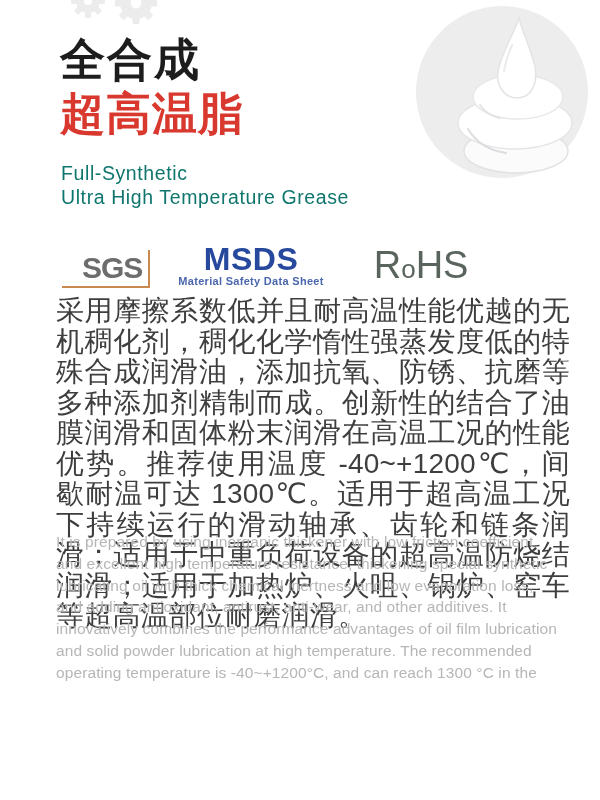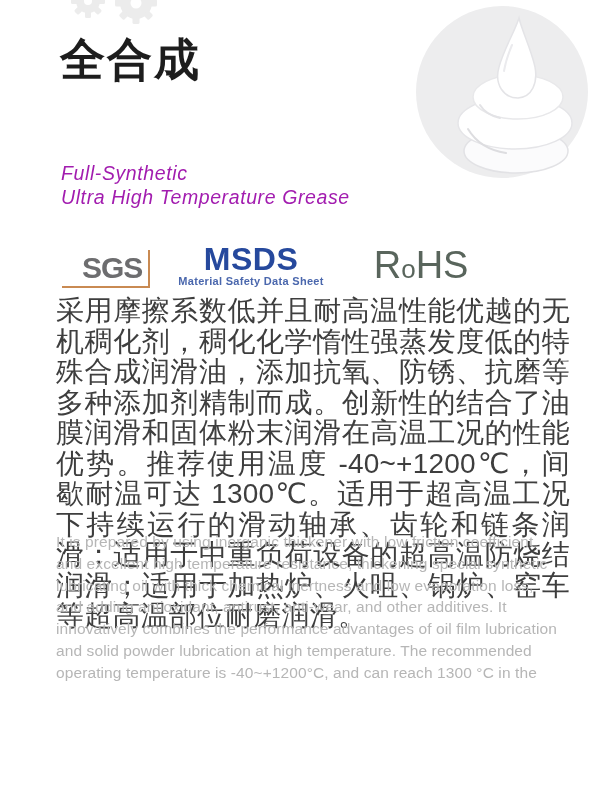--- a/index.html
+++ b/index.html
@@ -8,21 +8,21 @@
     overflow:hidden; font-family:"Liberation Sans","DejaVu Sans",sans-serif;
   }
   
   .gears { position:absolute; left:62px; top:0; }
   
   .hero { position:absolute; left:416px; top:5px; }
   
   .title-block { position:absolute; left:60px; top:33px; }
   .title-cn   { font-size:45px; line-height:54px; font-weight:600; color:#1d1d1d; letter-spacing:2px; }
   .title-red  { font-size:45px; line-height:54px; font-weight:800; color:#d8382e; letter-spacing:1px; }
-  .subtitle   { position:absolute; left:61px; top:161px; font-style:italic; color:#a21caf;
+  .subtitle   { position:absolute; left:61px; top:161px; color:#0f766e;
                 font-size:19.5px; line-height:24px; letter-spacing:0.6px; }
   
   .logos { position:absolute; left:62px; top:244px; display:flex; align-items:flex-end; gap:28px; }
   .sgs { position:relative; padding:2px 8px 3px 20px; border-bottom:2px solid #c98a52; }
   .sgs-text { font-weight:bold; font-size:30px; line-height:30px; color:#6d6d6f; letter-spacing:-1px; }
   .sgs-vline { position:absolute; right:0; bottom:0; width:2px; height:36px; background:#c98a52; }
   .msds { display:flex; flex-direction:column; align-items:center; padding-bottom:1px; }
   .msds-title { font-size:32px; line-height:30px; font-weight:700; color:#26499d; letter-spacing:0.5px; }
   .msds-sub { font-size:11px; color:#4a67ad; letter-spacing:0.3px; white-space:nowrap; margin-top:1px; font-weight:bold; }
   .rohs { font-family:Liberation Sans, sans-serif; color:#59655c; padding-bottom:2px; margin-left:22px; }
@@ -83,20 +83,21 @@
     <ellipse cx="99" cy="118" rx="57" ry="26" fill="#ffffff" stroke="#e5e5e8" stroke-width="1.5"></ellipse>
     <path d="M52,124 q12,20 38,24" stroke="#dddde0" fill="none" stroke-width="2" stroke-linecap="round"></path>
     <ellipse cx="102" cy="92" rx="45" ry="22" fill="#ffffff" stroke="#e8e8ea" stroke-width="1.5"></ellipse>
     <path d="M103,13 C106,26 115,44 119,62 C122,78 116,92 102,93 C88,93 78,80 83,62 C88,44 99,26 103,13 Z" fill="#ffffff" stroke="#e4e4e7" stroke-width="1.5"></path>
     <path d="M96,40 q-6,14 -8,26" stroke="#ebebee" fill="none" stroke-width="2" stroke-linecap="round"></path>
     <path d="M64,100 q6,10 20,13" stroke="#e3e3e6" fill="none" stroke-width="2" stroke-linecap="round"></path>
   </svg>
 
   <div class="title-block">
     <div class="title-cn">全合成</div>
+    <div class="title-red">超高温脂</div>
   </div>
 
   <div class="subtitle">
     <div>Full-Synthetic</div>
     <div>Ultra High Temperature Grease</div>
   </div>
 
   <div class="logos">
     <div class="sgs">
       <span class="sgs-text">SGS</span>

